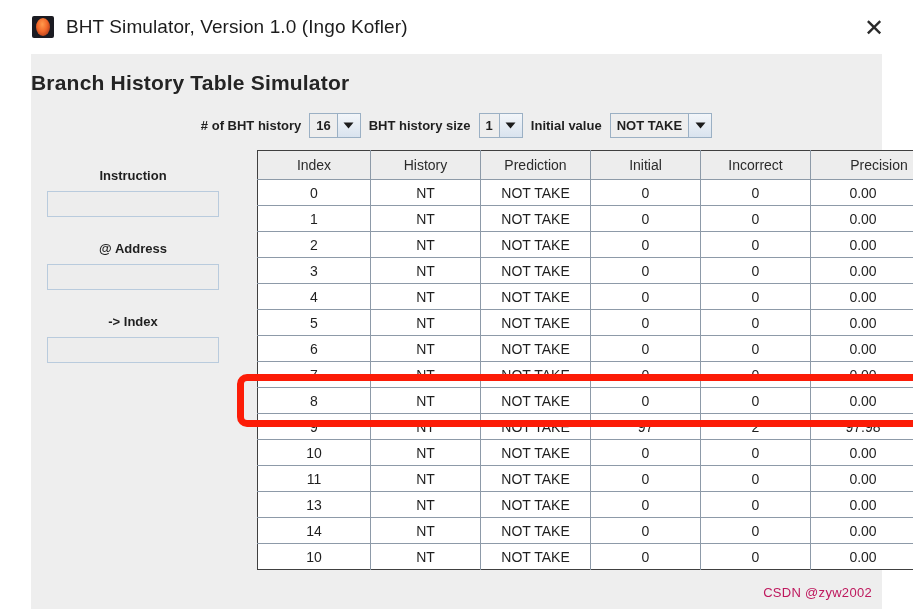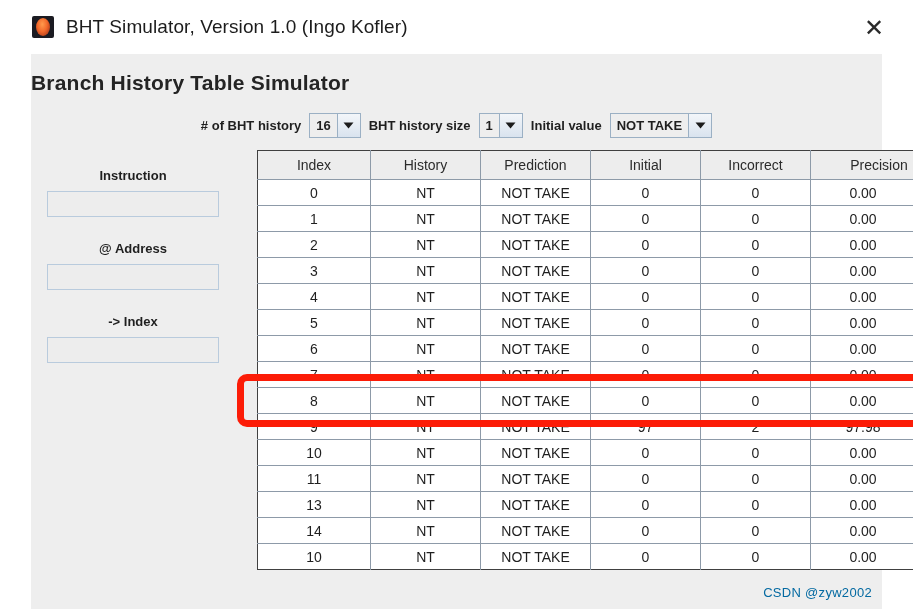--- a/index.html
+++ b/index.html
@@ -221,21 +221,21 @@
     height: 39px;
     box-sizing: content-box;
   }
 
   
   #watermark {
     position: absolute;
     right: 10px;
     bottom: 9px;
     font-size: 13px;
-    color: #0369a1;
+    color: #be185d;
     letter-spacing: 0.3px;
     white-space: nowrap;
   }
 </style>
 </head>
 <body>
 
 <div id="titlebar">
   <div id="app-icon"></div>
   <div id="window-title">BHT Simulator, Version 1.0 (Ingo Kofler)</div>

